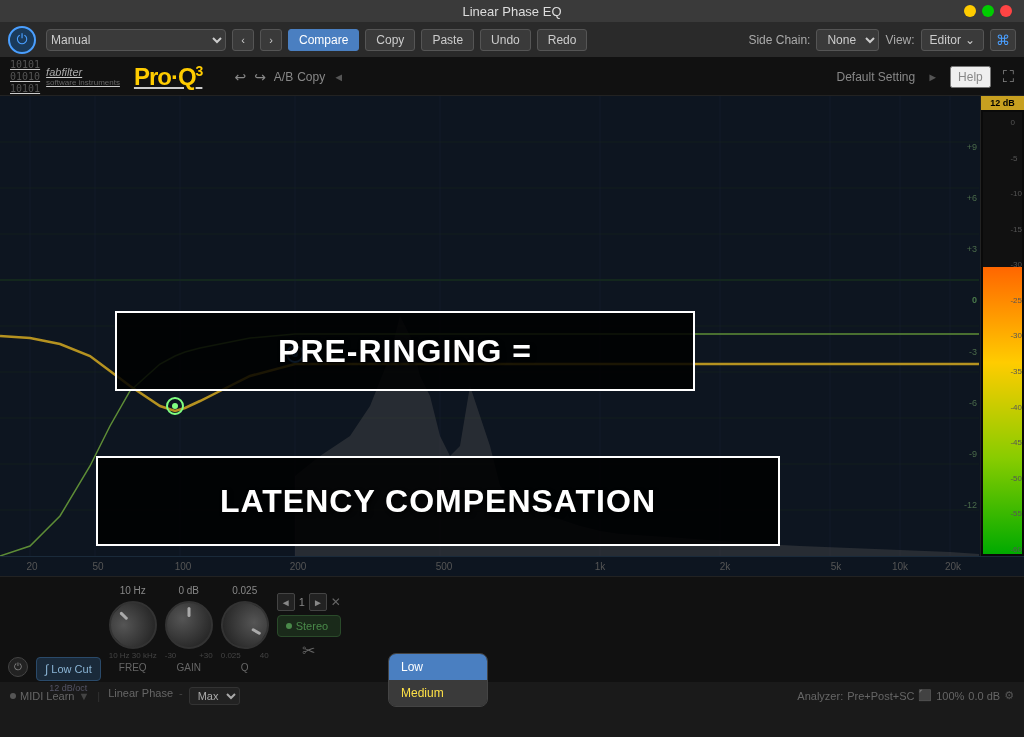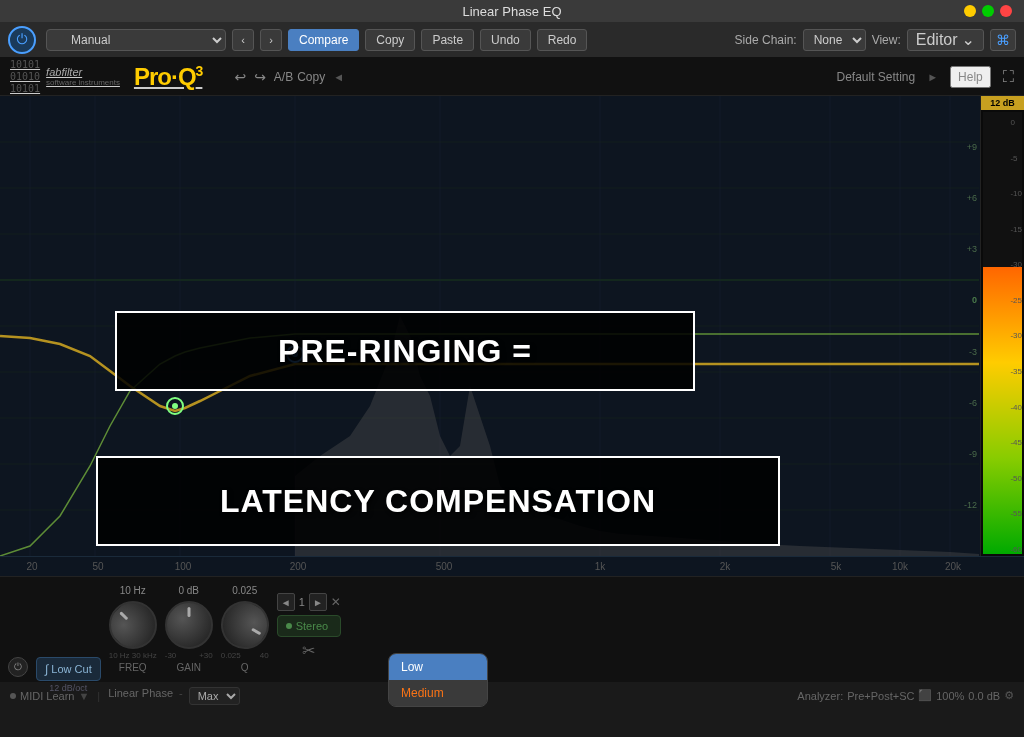--- a/index.html
+++ b/index.html
@@ -47,21 +47,21 @@
       align-items: center;
       padding: 0 8px;
       gap: 6px;
       border-bottom: 1px solid #111;
     }
     .preset-select {
       background: #3a3a3a;
       border: 1px solid #555;
       border-radius: 4px;
       color: #ccc;
-      padding: 2px 20px;
+      padding: 2px 0;
       font-size: 12px;
       height: 22px;
       width: 180px;
     }
     .nav-btn {
       background: #3a3a3a;
       border: 1px solid #555;
       border-radius: 3px;
       color: #ccc;
       width: 22px; height: 22px;
@@ -94,21 +94,21 @@
       font-size: 12px;
       height: 22px;
       padding: 0 6px;
     }
     .view-label { font-size: 12px; color: #aaa; }
     .view-btn {
       background: #3a3a3a;
       border: 1px solid #555;
       border-radius: 3px;
       color: #ccc;
-      font-size: 16px;
+      font-size: 12px;
       height: 22px;
       padding: 0 8px;
       cursor: pointer;
       display: flex; align-items: center; gap: 4px;
     }
     .link-btn {
       background: #3a3a3a;
       border: 1px solid #555;
       border-radius: 3px;
       color: #4a9fff;
@@ -369,21 +369,21 @@
       background: #2a2a2a;
       border: 1px solid #444;
       border-radius: 8px;
       z-index: 100;
       min-width: 100px;
       overflow: hidden;
     }
     .dropdown-item {
       padding: 6px 12px;
       font-size: 12px;
-      color: #f97316;
+      color: #fde047;
       cursor: pointer;
     }
     .dropdown-item:hover, .dropdown-item.selected {
       background: #4a7fc1;
       color: #fff;
     }
     .dropdown-item.highlighted {
       background: #3a3a3a;
     }
 

